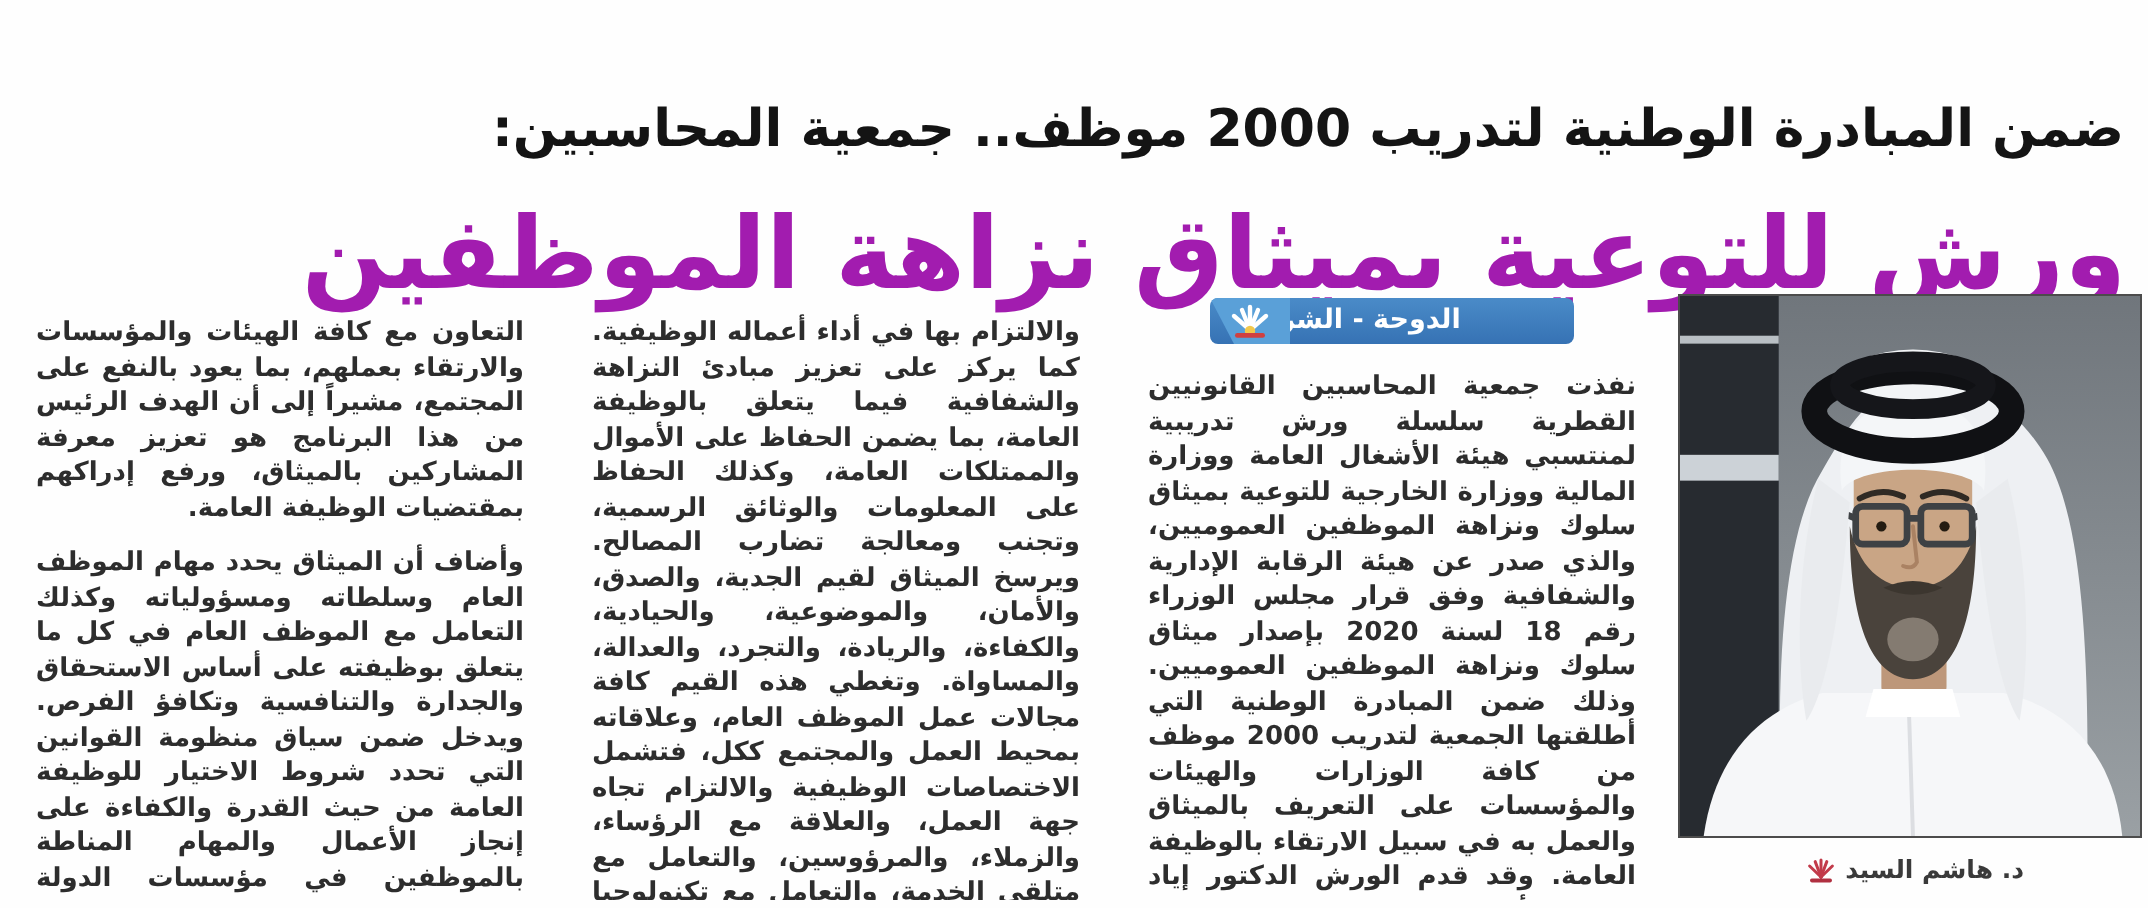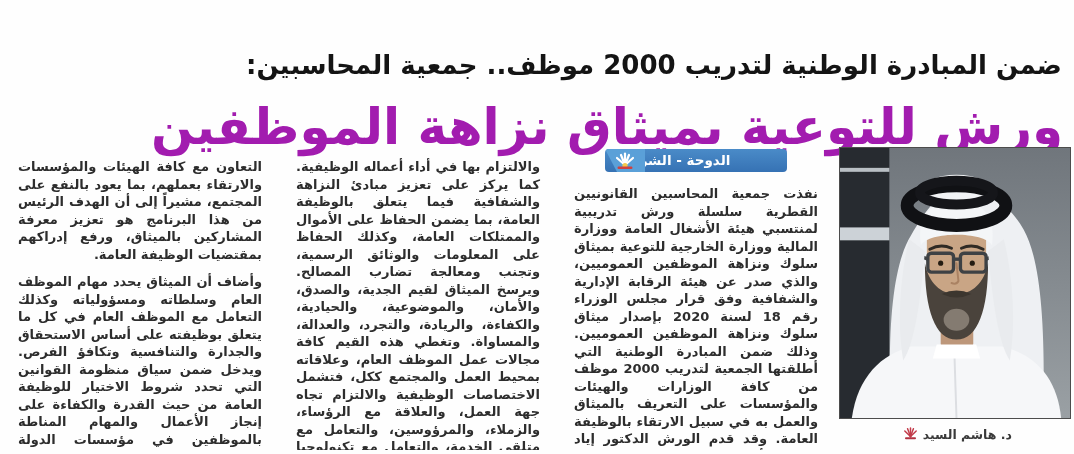--- a/index.html
+++ b/index.html
@@ -66,21 +66,21 @@
   .photo{
     position:absolute;top:147px;right:3px;
     width:232px;height:272px;
     border:1px solid #4c4c4c;
     box-sizing:border-box;
     background:#8a9095;
   }
   .photo svg{display:block;width:100%;height:100%;}
   .photo-caption{
     position:absolute;top:427px;right:62px;
-    display:flex;align-items:flex-start;gap:5px;
+    display:flex;align-items:flex-end;gap:5px;
     font-size:12.5px;font-weight:bold;color:#3a3a3a;
     direction:rtl;
   }
   .caption-icon{display:inline-flex;align-items:center;}
 </style>
 </head>
 <body>
 
 <div class="page">
 

